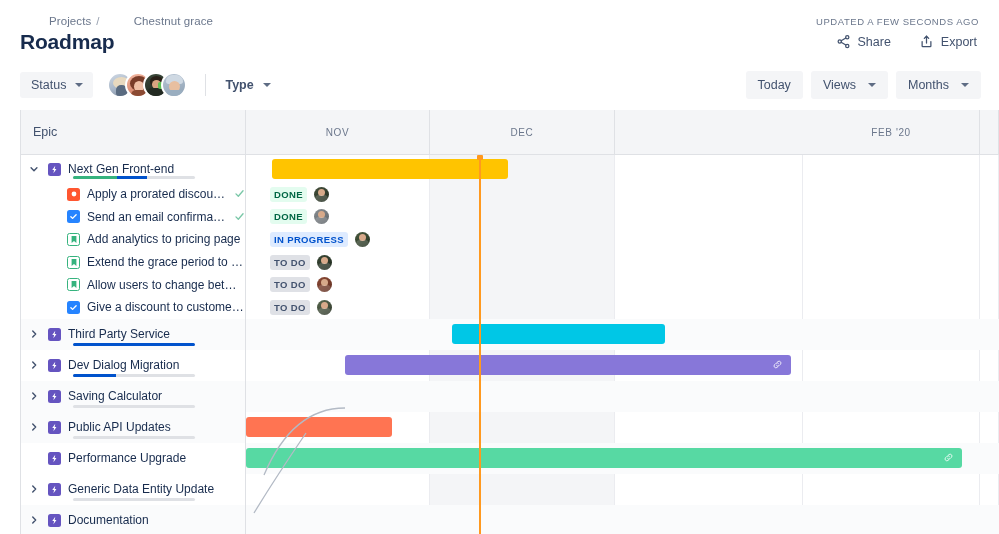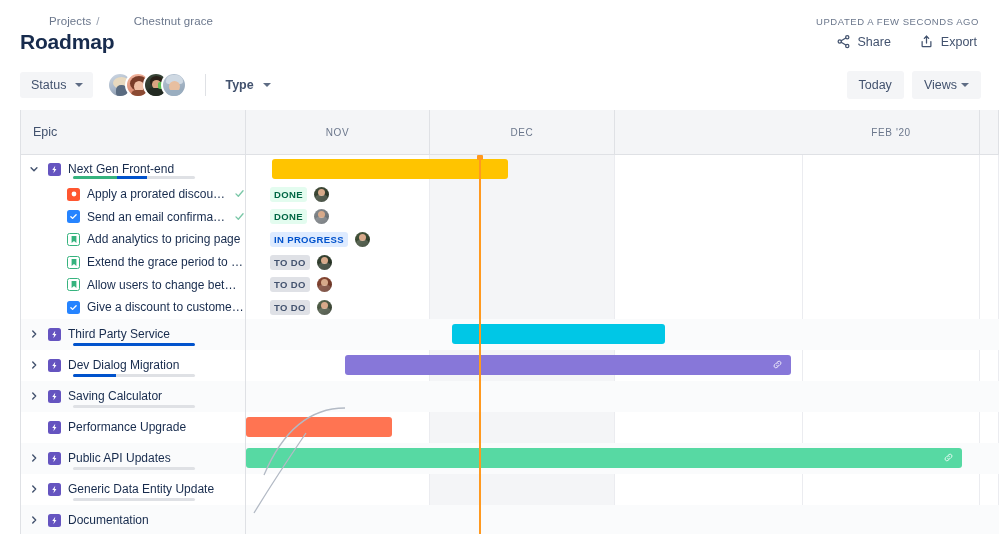--- a/index.html
+++ b/index.html
@@ -34,21 +34,21 @@
   .sel-plain { background: transparent; padding-left: 6px; font-weight: bold; }
 
   .avatars { display: flex; margin-left: 14px; }
   .av { width: 26px; height: 26px; border-radius: 50%; border: 2px solid #fff; margin-left: -8px; background-size: cover; position: relative; overflow: hidden; }
   .av:first-child { margin-left: 0; }
   .av i { position: absolute; display: block; }
 
   .vdiv { width: 1px; height: 22px; background: #DFE1E5; margin: 0 13px 0 18px; }
 
   .right-ctrls { position: absolute; right: 18px; top: 71px; display: flex; gap: 8px; align-items: center; }
-  .ctrl { background: #F4F5F7; border-radius: 3px; font-size: 12.5px; color: #42526E; padding: 7px 12px; cursor: pointer; display: flex; align-items: center; gap: 4px; }
+  .ctrl { background: #F4F5F7; border-radius: 3px; font-size: 12.5px; color: #42526E; padding: 7px 12px; cursor: pointer; display: flex; align-items: center; gap: 12px; }
 
   .caret { width: 0; height: 0; border-left: 4px solid transparent; border-right: 4px solid transparent; border-top: 4.5px solid #5E6C84; }
 
   
   .grid { position: absolute; left: 0; top: 110px; width: 999px; height: 424px; overflow: hidden; }
 
   .col-left { position: absolute; left: 20px; top: 0; width: 226px; height: 424px; border-left: 1px solid #DFE1E5; border-right: 1px solid #DFE1E5; background: #fff; z-index: 5; }
   .col-left-head { height: 45px; background: #F4F5F7; border-bottom: 1px solid #DFE1E5; display: flex; align-items: center; padding-left: 12px; font-size: 12.5px; color: #42526E; font-weight: 400; }
 
   .timeline { position: absolute; left: 246px; top: 0; right: 0; height: 424px; }
@@ -176,20 +176,24 @@
     </div>
 
     <div class="right-ctrls">
       <div class="ctrl" style="gap:0">
         <span>Today</span>
       </div>
       <div class="ctrl">
         <span>Views</span>
         <span class="caret"></span>
       </div>
+      <div class="ctrl">
+        <span>Months</span>
+        <span class="caret"></span>
+      </div>
     </div>
   </div>
 
   <div class="grid">
 
     <div class="timeline">
       <div class="tl-head" id="tl-head">
           <div class="month" style="left: 0px; width: 184px;">NOV</div>
           <div class="month" style="left: 184px; width: 185px;">DEC</div>
           <div class="month" style="left: 557px; width: 177px;">FEB '20</div>
@@ -399,43 +403,43 @@
               </svg>
             </span>
             <span class="ico ico-epic" style="margin-left: 6px;">
               <svg width="9" height="9" viewBox="0 0 12 12">
                 <polygon points="7,1 3,6.6 5.4,6.6 4.6,11 8.6,5.2 6.2,5.2" fill="#fff"></polygon>
               </svg>
             </span>
             <span class="epic-label">Saving Calculator</span>
             <div class="prog"></div>
           </div>
+          <div class="lrow alt" style="height: 31px;">
+            <span class="twisty">
+              <svg width="10" height="10" viewBox="0 0 12 12" fill="none" stroke="#42526E" stroke-width="1.7" stroke-linecap="round" stroke-linejoin="round">
+                <polyline points="4.5 2.5 8 6 4.5 9.5"></polyline>
+              </svg>
+            </span>
+            <span class="ico ico-epic" style="margin-left: 6px;">
+              <svg width="9" height="9" viewBox="0 0 12 12">
+                <polygon points="7,1 3,6.6 5.4,6.6 4.6,11 8.6,5.2 6.2,5.2" fill="#fff"></polygon>
+              </svg>
+            </span>
+            <span class="epic-label">Public API Updates</span>
+            <div class="prog"></div>
+          </div>
           <div class="lrow" style="height: 31px;">
             <span class="twisty"></span>
             <span class="ico ico-epic" style="margin-left: 6px;">
               <svg width="9" height="9" viewBox="0 0 12 12">
                 <polygon points="7,1 3,6.6 5.4,6.6 4.6,11 8.6,5.2 6.2,5.2" fill="#fff"></polygon>
               </svg>
             </span>
             <span class="epic-label">Performance Upgrade</span>
           </div>
-          <div class="lrow alt" style="height: 31px;">
-            <span class="twisty">
-              <svg width="10" height="10" viewBox="0 0 12 12" fill="none" stroke="#42526E" stroke-width="1.7" stroke-linecap="round" stroke-linejoin="round">
-                <polyline points="4.5 2.5 8 6 4.5 9.5"></polyline>
-              </svg>
-            </span>
-            <span class="ico ico-epic" style="margin-left: 6px;">
-              <svg width="9" height="9" viewBox="0 0 12 12">
-                <polygon points="7,1 3,6.6 5.4,6.6 4.6,11 8.6,5.2 6.2,5.2" fill="#fff"></polygon>
-              </svg>
-            </span>
-            <span class="epic-label">Public API Updates</span>
-            <div class="prog"></div>
-          </div>
           <div class="lrow" style="height: 31px;">
             <span class="twisty">
               <svg width="10" height="10" viewBox="0 0 12 12" fill="none" stroke="#42526E" stroke-width="1.7" stroke-linecap="round" stroke-linejoin="round">
                 <polyline points="4.5 2.5 8 6 4.5 9.5"></polyline>
               </svg>
             </span>
             <span class="ico ico-epic" style="margin-left: 6px;">
               <svg width="9" height="9" viewBox="0 0 12 12">
                 <polygon points="7,1 3,6.6 5.4,6.6 4.6,11 8.6,5.2 6.2,5.2" fill="#fff"></polygon>
               </svg>

